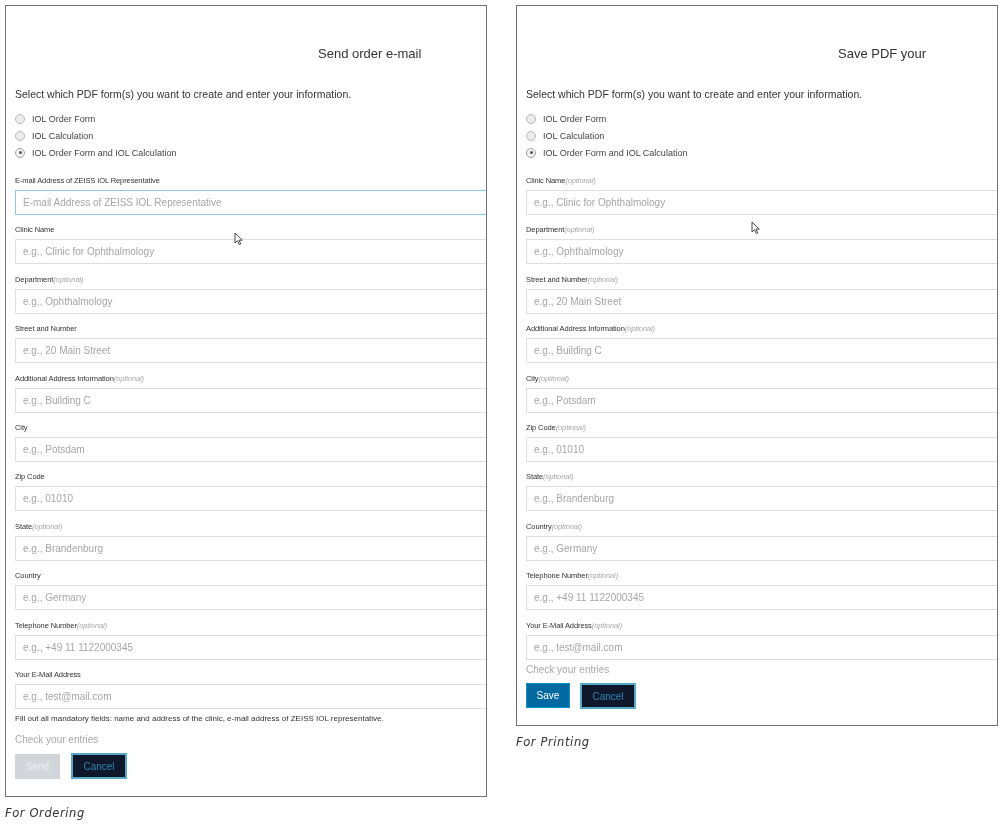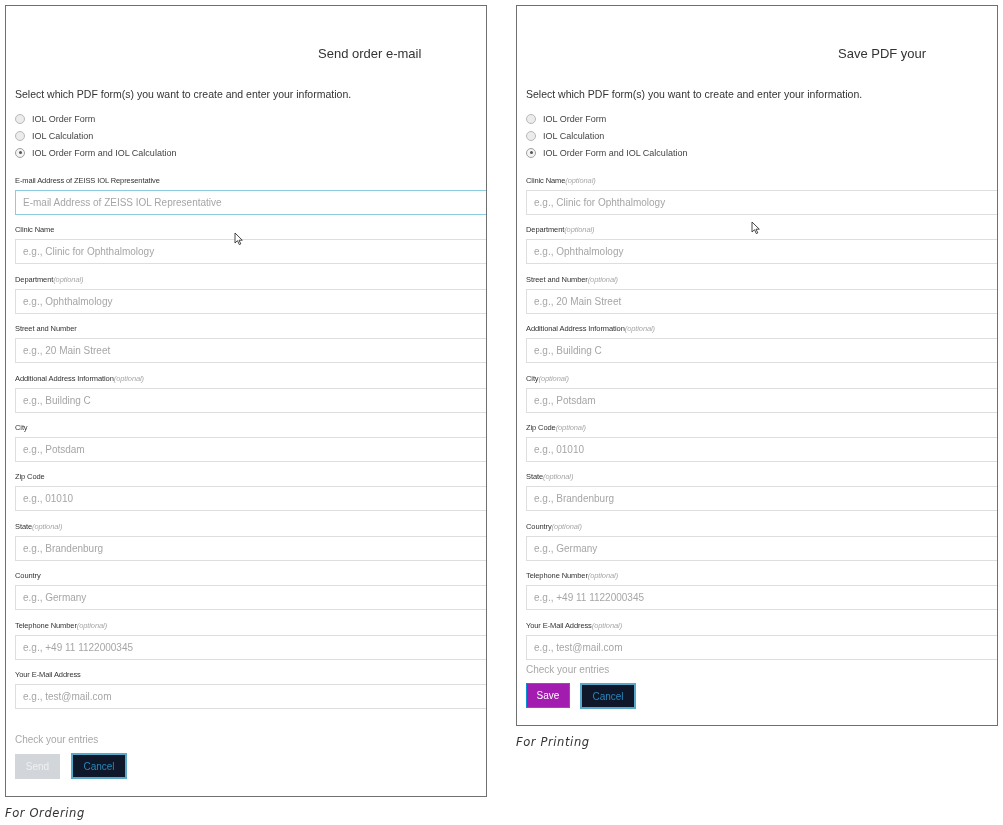--- a/index.html
+++ b/index.html
@@ -88,21 +88,21 @@
   }
 
   .btn {
     position: absolute;
     height: 25px;
     font-family: "Liberation Sans", "DejaVu Sans", sans-serif;
     font-size: 10px;
     display: flex; align-items: center; justify-content: center;
     cursor: pointer;
   }
-  .btn-primary { background: #a21caf; color: #fff; border: 1px solid #0a8fd0; width: 44px; }
+  .btn-primary { background: #0369a1; color: #fff; border: 1px solid #0a8fd0; width: 44px; }
   .btn-disabled { background: #d2d6da; color: #eef0f2; border: 1px solid #d2d6da; width: 45px; }
   .btn-secondary { background: #0f172a; color: #2a87b8; border: 2px solid #58a9c9; width: 56px; height: 26px; }
 
   .caption {
     position: absolute;
     font-family: "DejaVu Sans", sans-serif;
     font-style: italic;
     font-size: 11.5px;
     color: #333;
     letter-spacing: 0.6px;
@@ -173,20 +173,21 @@
     <div class="field">
       <div class="field-label"><span>Telephone Number</span><span class="opt">(optional)</span></div>
       <input class="field-input" placeholder="e.g., +49 11 1122000345" style="">
     </div>
     <div class="field">
       <div class="field-label"><span>Your E-Mail Address</span><span class="opt"></span></div>
       <input class="field-input" placeholder="e.g., test@mail.com" style="">
     </div>
   </div>
 
+  <div class="note" style="top:708px;">Fill out all mandatory fields: name and address of the clinic, e-mail address of ZEISS IOL representative.</div>
   <div class="check" style="top:728px;">Check your entries</div>
 
   <div class="btn btn-disabled" style="left:9px; top:748px;">Send</div>
   <div class="btn btn-secondary" style="left:65px; top:747px;">Cancel</div>
 
   <svg class="cursor" style="left:228px; top:226px;" viewBox="0 0 10 14">
     <path d="M1 1 L1 11 L3.5 8.7 L5.3 12.6 L6.8 11.9 L5 8.2 L8.3 8.2 Z" fill="#fff" stroke="#333" stroke-width="0.9"></path>
   </svg>
 </div>
 

